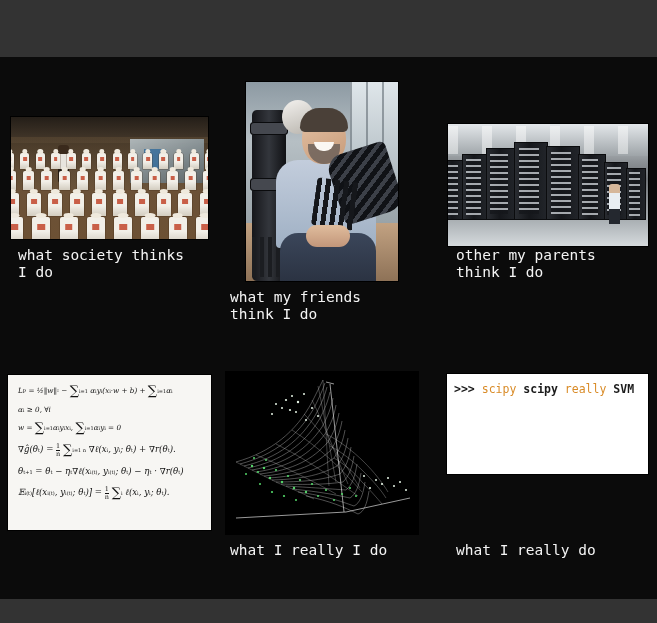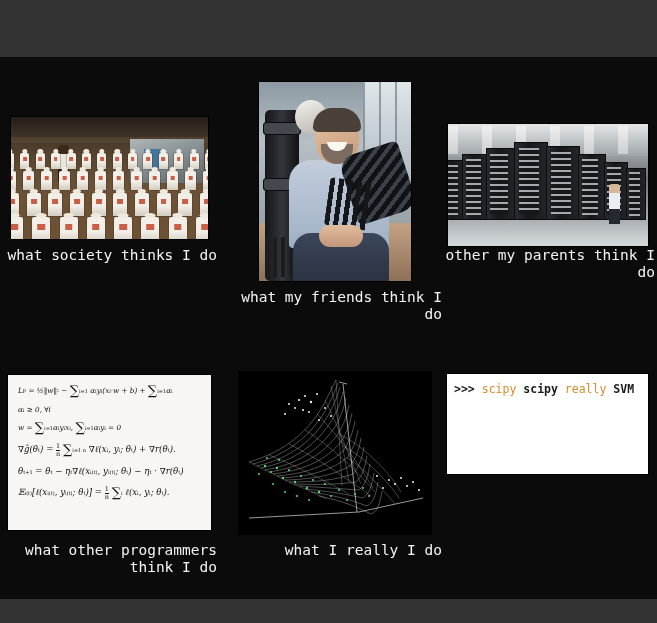--- a/index.html
+++ b/index.html
@@ -48,41 +48,41 @@
     left: 0; top: 57px;
     width: 657px;
     height: 542px;
   }
   .cell {
     position: absolute;
     width: 219px;
     box-sizing: border-box;
   }
   .cell.c0 { left: 0px; }
-  .cell.c1 { left: 225px; text-decoration: underline; }
+  .cell.c1 { left: 212px; text-decoration: underline; }
   .cell.c2 { left: 438px; }
   .cell.r0 { top: 0px; height: 272px; }
   .cell.r1 { top: 272px; height: 270px; }
 
   .panel-wrap {
     position: absolute;
     left: 0; right: 0;
     display: flex;
     align-items: flex-end;
     justify-content: center;
   }
   .caption {
     position: absolute;
     left: 0; right: 0;
-    text-align: right;
+    text-align: left;
     font-family: "DejaVu Sans Mono", "Liberation Mono", monospace;
     font-size: 14.5px;
     line-height: 17px;
     color: #f4f4f4;
-    padding: 0 2px;
+    padding: 0 18px;
     box-sizing: border-box;
   }
 
   
   .photo {
     position: relative;
     overflow: hidden;
     background: #111;
     box-shadow: 0 0 0 1px #000;
   }
@@ -471,21 +471,20 @@
             θ<span class="sub">t+1</span> = θ<span class="sub">t</span> − η<span class="sub">t</span>∇ℓ(x<span class="sub">i(t)</span>, y<span class="sub">i(t)</span>; θ<span class="sub">t</span>) − η<span class="sub">t</span> · ∇r(θ<span class="sub">t</span>)
           </div>
           <div class="eq big">
             𝔼<span class="sub">i(t)</span>[ℓ(x<span class="sub">i(t)</span>, y<span class="sub">i(t)</span>; θ<span class="sub">t</span>)] =
             <span class="frac"><span>1</span><span class="den">n</span></span>
             <span class="sum">∑</span><span class="sub">i</span>
             ℓ(x<span class="sub">i</span>, y<span class="sub">i</span>; θ<span class="sub">t</span>).
           </div>
         </div>
       </div>
-      <div class="caption" style="top:213px;">what other programmers think I do</div>
     </div>
 
     <div class="cell c1 r1">
       <div class="panel-wrap" style="top:40px;height:165px;">
         <div class="photo p-surface">
           <svg class="surf-canvas" viewBox="0 0 192 162" preserveAspectRatio="none">
             <rect x="0" y="0" width="192" height="162" fill="#000"></rect>
             <g stroke="#cfcfcf" stroke-width="0.45" fill="none" opacity="0.85">
               <path d="M10,90 C45,80 70,60 86,30 C92,18 95,12 97,8"></path>
               <path d="M14,92 C48,83 72,64 88,36 C94,24 97,17 99,11"></path>
@@ -585,18 +584,19 @@
         <div class="photo p-console">
           <div>
             <span class="tok-prompt">&gt;&gt;&gt;</span>
             <span class="tok-kw">scipy</span>
             <span class="tok-mod">scipy</span>
             <span class="tok-kw">really</span>
             <span class="tok-name">SVM</span>
           </div>
         </div>
       </div>
+      <div class="caption" style="top:213px;">what I really do</div>
     </div>
 
   </div>
 
   <div class="footer-band"></div>
 </div>
 
 </body></html>

